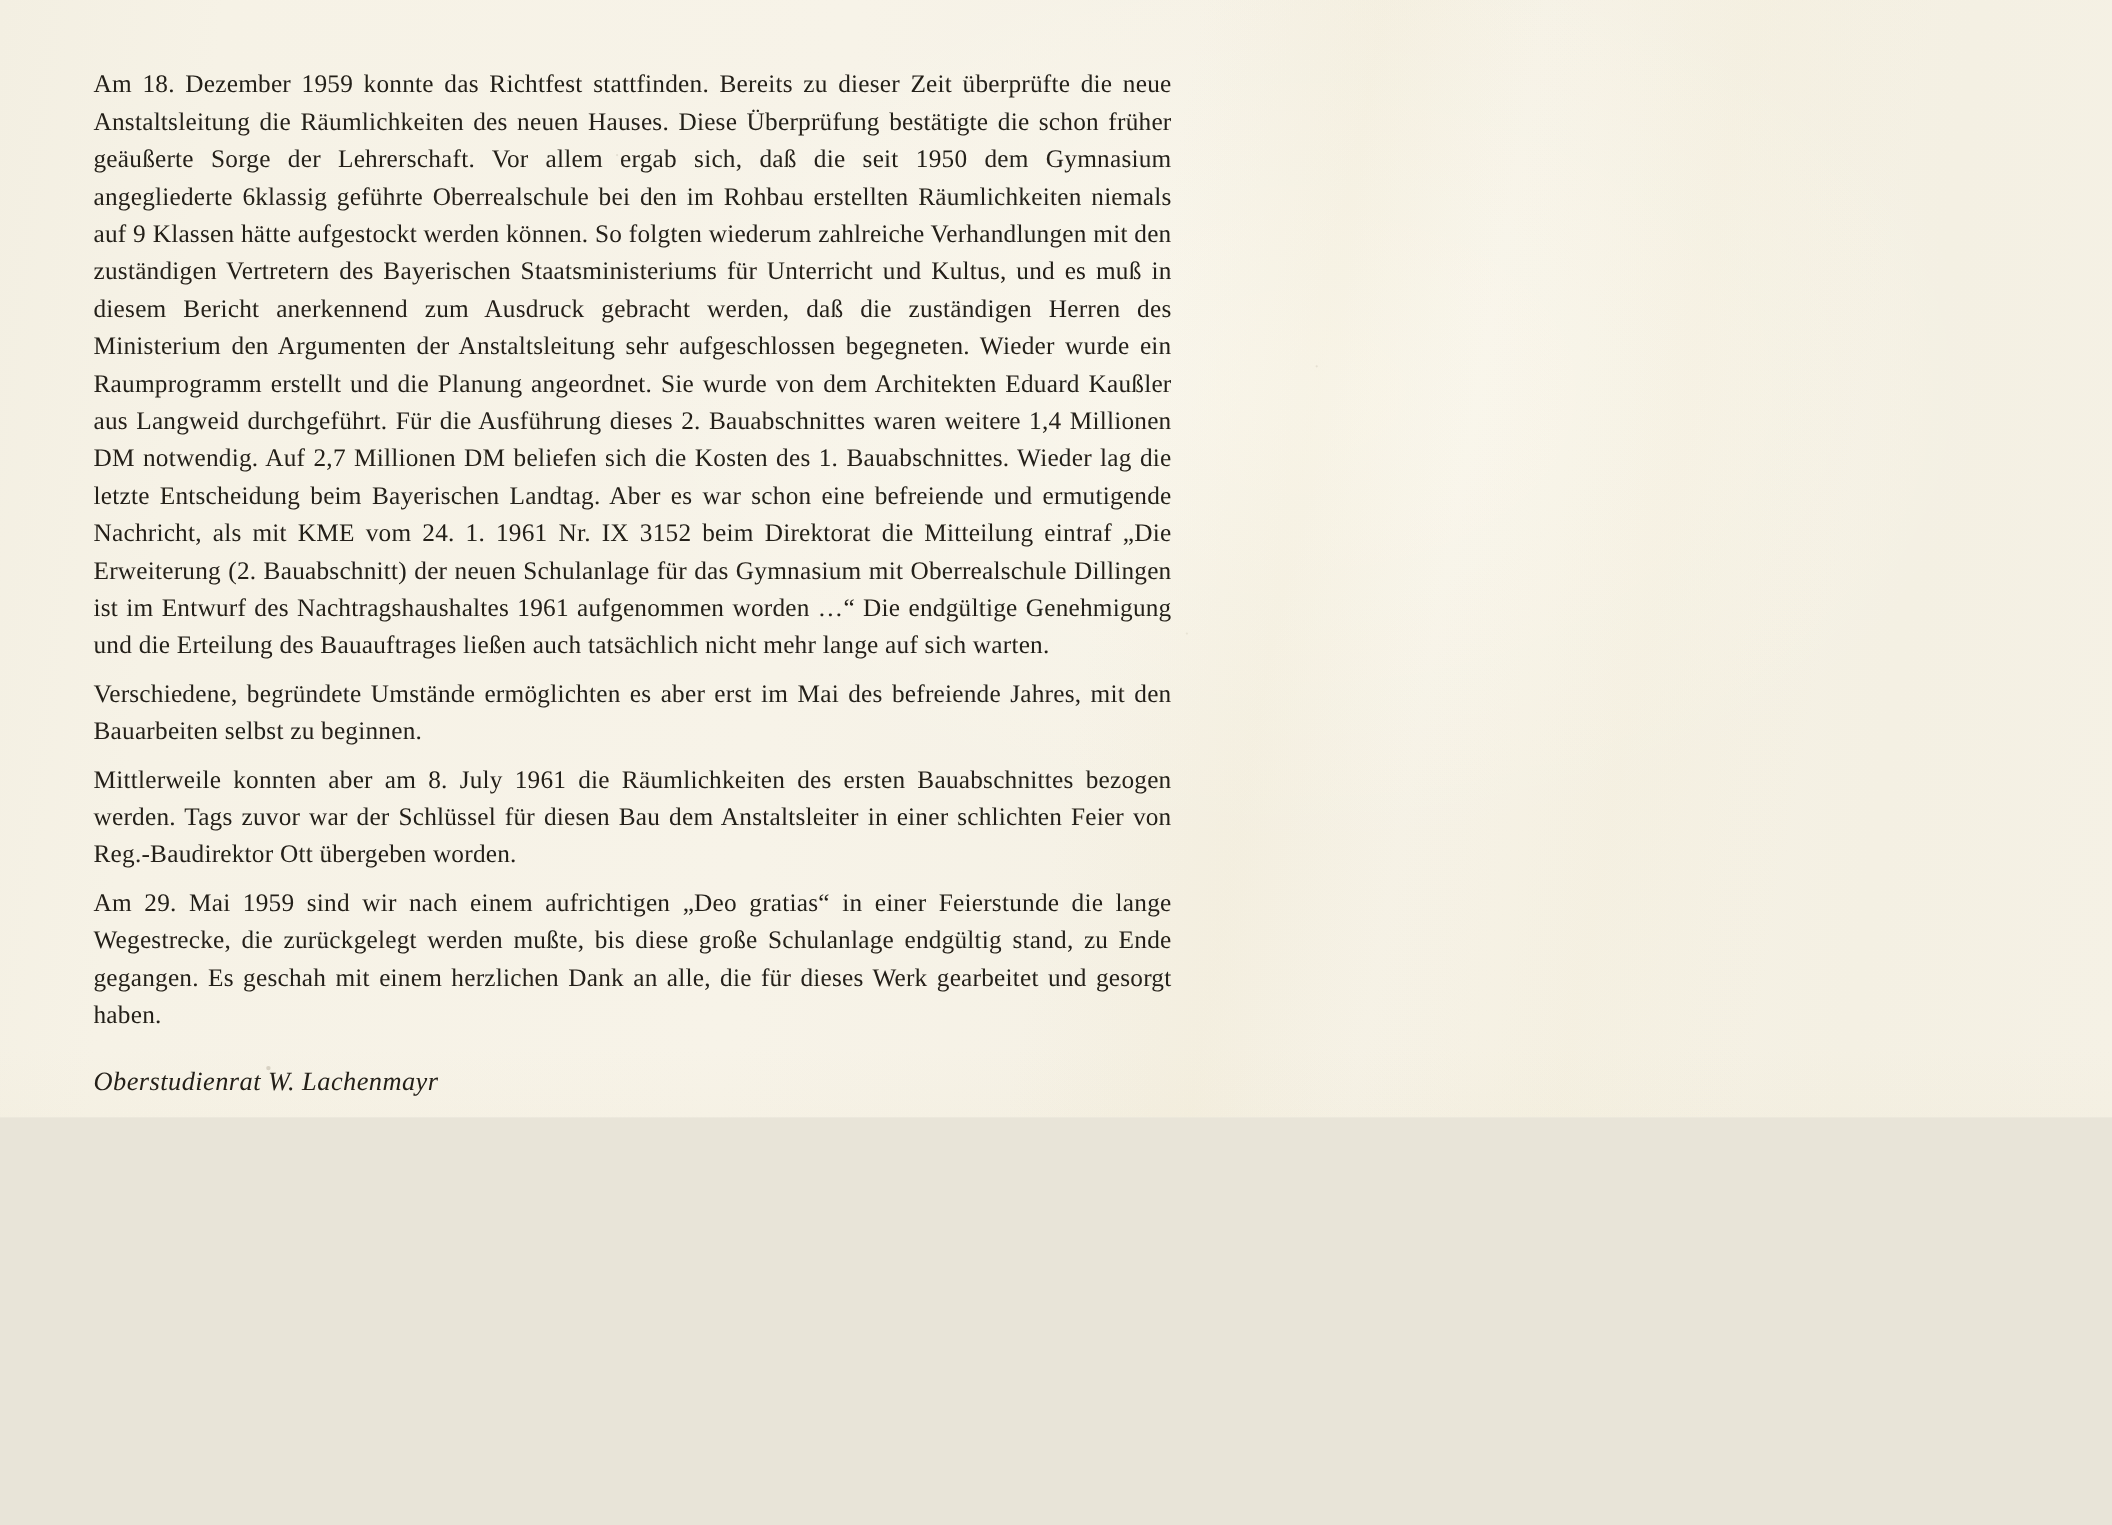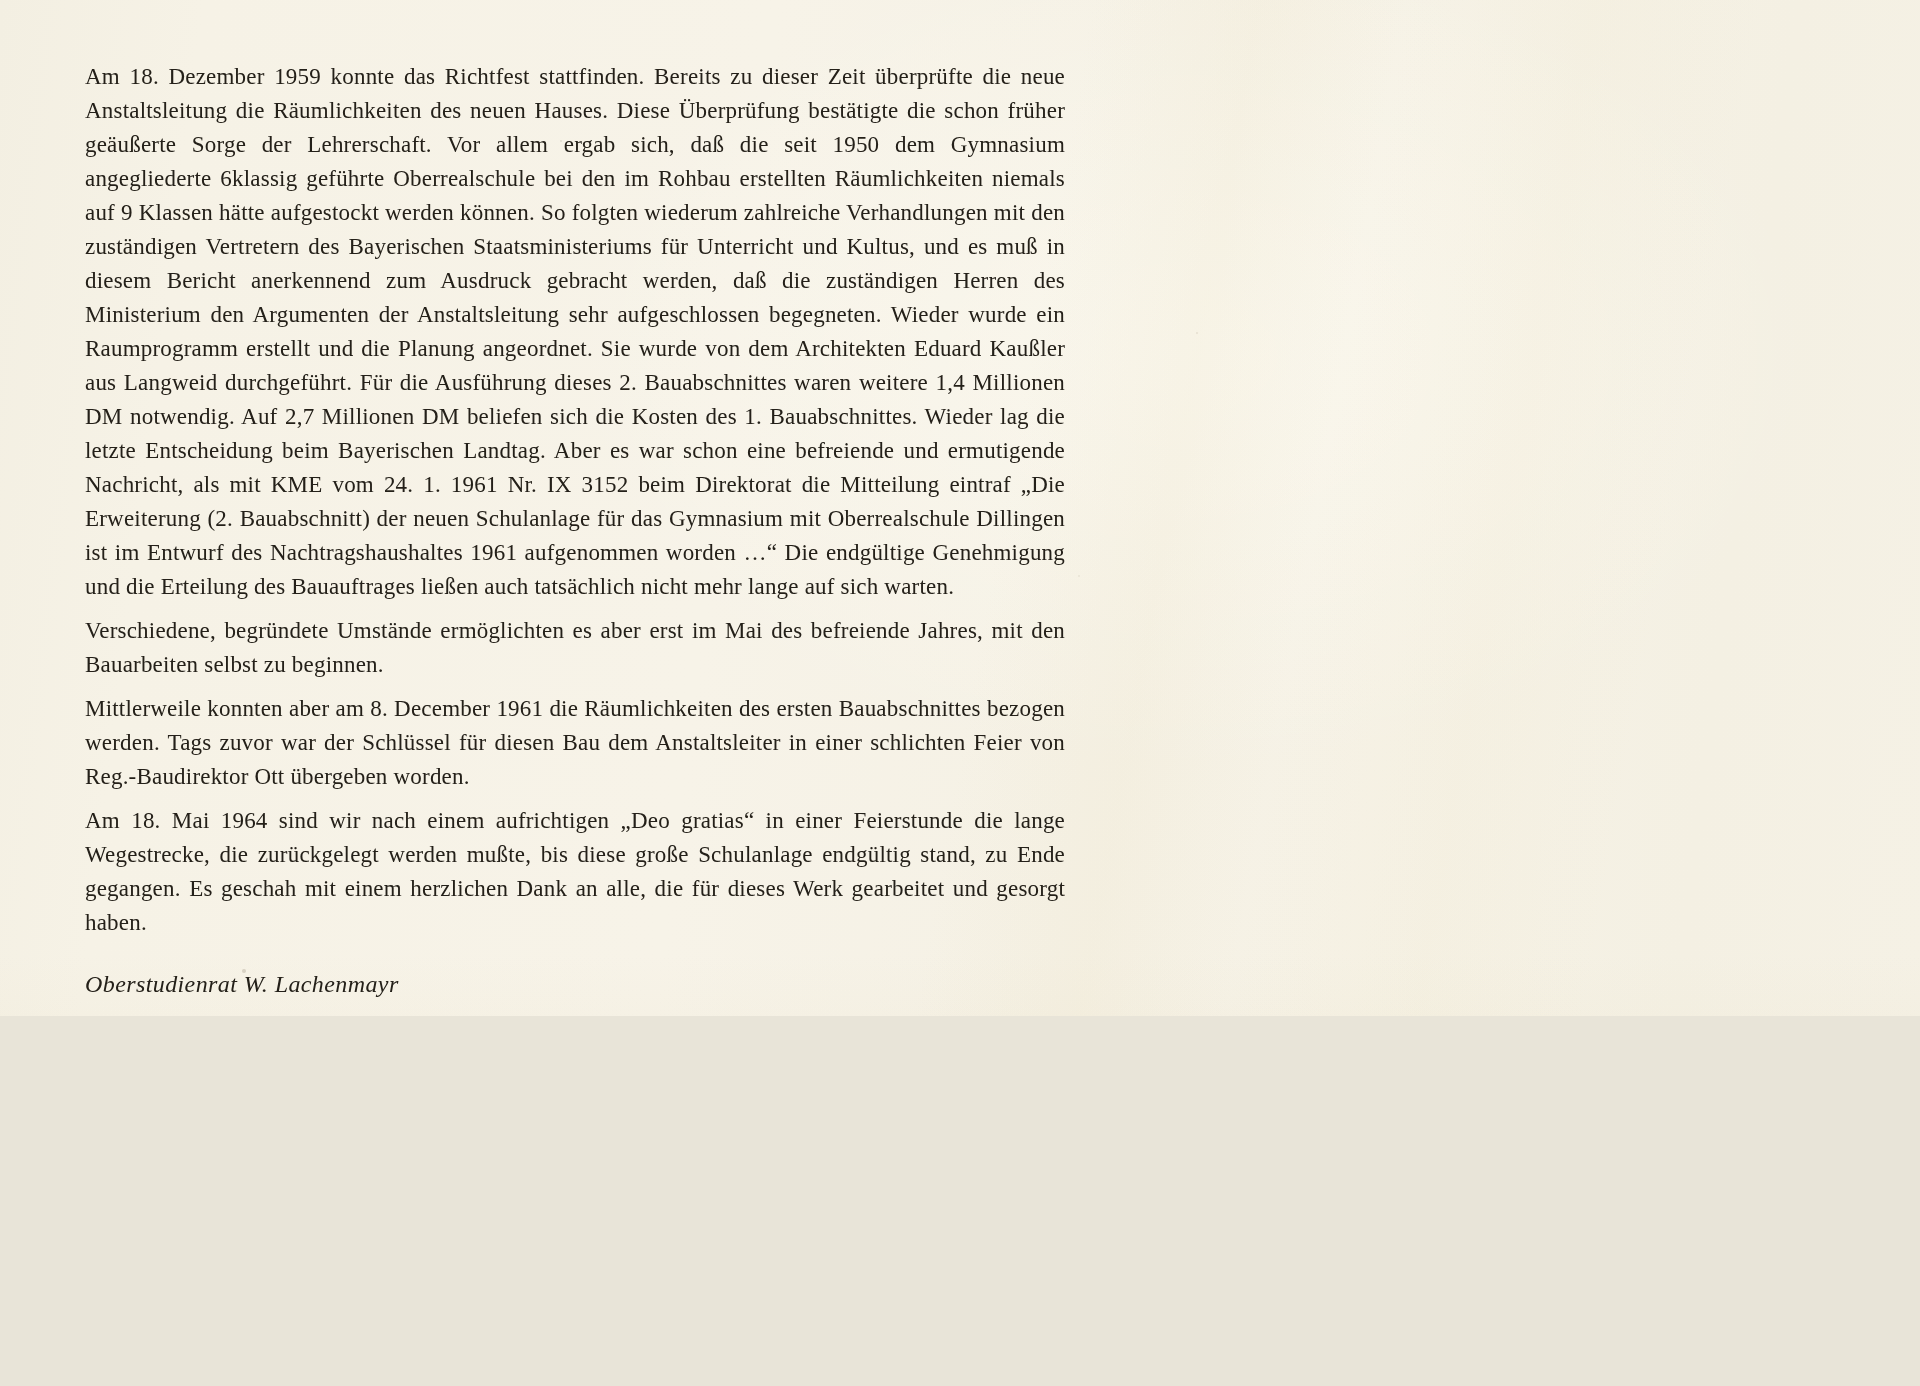--- a/index.html
+++ b/index.html
@@ -115,22 +115,22 @@
 <body>
 
 <div class="page">
 
   <div class="paper-texture"></div>
   <div class="paper-speckles"></div>
 
   <div class="text-column">
     <p>Am 18. Dezember 1959 konnte das Richtfest stattfinden. Bereits zu dieser Zeit überprüfte die neue Anstaltsleitung die Räumlichkeiten des neuen Hauses. Diese Überprüfung bestätigte die schon früher geäußerte Sorge der Lehrerschaft. Vor allem ergab sich, daß die seit 1950 dem Gymnasium angegliederte 6klassig geführte Oberrealschule bei den im Rohbau erstellten Räumlichkeiten niemals auf 9 Klassen hätte aufgestockt werden können. So folgten wiederum zahlreiche Verhandlungen mit den zuständigen Vertretern des Bayerischen Staatsministeriums für Unterricht und Kultus, und es muß in diesem Bericht anerkennend zum Ausdruck gebracht werden, daß die zuständigen Herren des Ministerium den Argumenten der Anstaltsleitung sehr aufgeschlossen begegneten. Wieder wurde ein Raumprogramm erstellt und die Planung angeordnet. Sie wurde von dem Architekten Eduard Kaußler aus Langweid durchgeführt. Für die Ausführung dieses 2. Bauabschnittes waren weitere 1,4 Millionen DM notwendig. Auf 2,7 Millionen DM beliefen sich die Kosten des 1. Bauabschnittes. Wieder lag die letzte Entscheidung beim Bayerischen Landtag. Aber es war schon eine befreiende und ermutigende Nachricht, als mit KME vom 24. 1. 1961 Nr. IX 3152 beim Direktorat die Mitteilung eintraf „Die Erweiterung (2. Bauabschnitt) der neuen Schulanlage für das Gymnasium mit Oberrealschule Dillingen ist im Entwurf des Nachtragshaushaltes 1961 aufgenommen worden …“ Die endgültige Genehmigung und die Erteilung des Bauauftrages ließen auch tatsächlich nicht mehr lange auf sich warten.</p>
     <p>Verschiedene, begründete Umstände ermöglichten es aber erst im Mai des befreiende Jahres, mit den Bauarbeiten selbst zu beginnen.</p>
-    <p>Mittlerweile konnten aber am 8. December 1961 die Räumlichkeiten des ersten Bauabschnittes bezogen werden. Tags zuvor war der Schlüssel für diesen Bau dem Anstaltsleiter in einer schlichten Feier von Reg.-Baudirektor Ott übergeben worden.</p>
-    <p class="last-para">Am 18. Mai 1964 sind wir nach einem aufrichtigen „Deo gratias“ in einer Feierstunde die lange Wegestrecke, die zurückgelegt werden mußte, bis diese große Schulanlage endgültig stand, zu Ende gegangen. Es geschah mit einem herzlichen Dank an alle, die für dieses Werk gearbeitet und gesorgt haben.</p>
+    <p>Mittlerweile konnten aber am 8. July 1961 die Räumlichkeiten des ersten Bauabschnittes bezogen werden. Tags zuvor war der Schlüssel für diesen Bau dem Anstaltsleiter in einer schlichten Feier von Reg.-Baudirektor Ott übergeben worden.</p>
+    <p class="last-para">Am 29. Mai 1959 sind wir nach einem aufrichtigen „Deo gratias“ in einer Feierstunde die lange Wegestrecke, die zurückgelegt werden mußte, bis diese große Schulanlage endgültig stand, zu Ende gegangen. Es geschah mit einem herzlichen Dank an alle, die für dieses Werk gearbeitet und gesorgt haben.</p>
     <div class="signature">Oberstudienrat W. Lachenmayr</div>
   </div>
 
   <div class="page-number">18</div>
 
   <div class="page-bottom-edge"></div>
 
 </div>
 
 </body></html>

